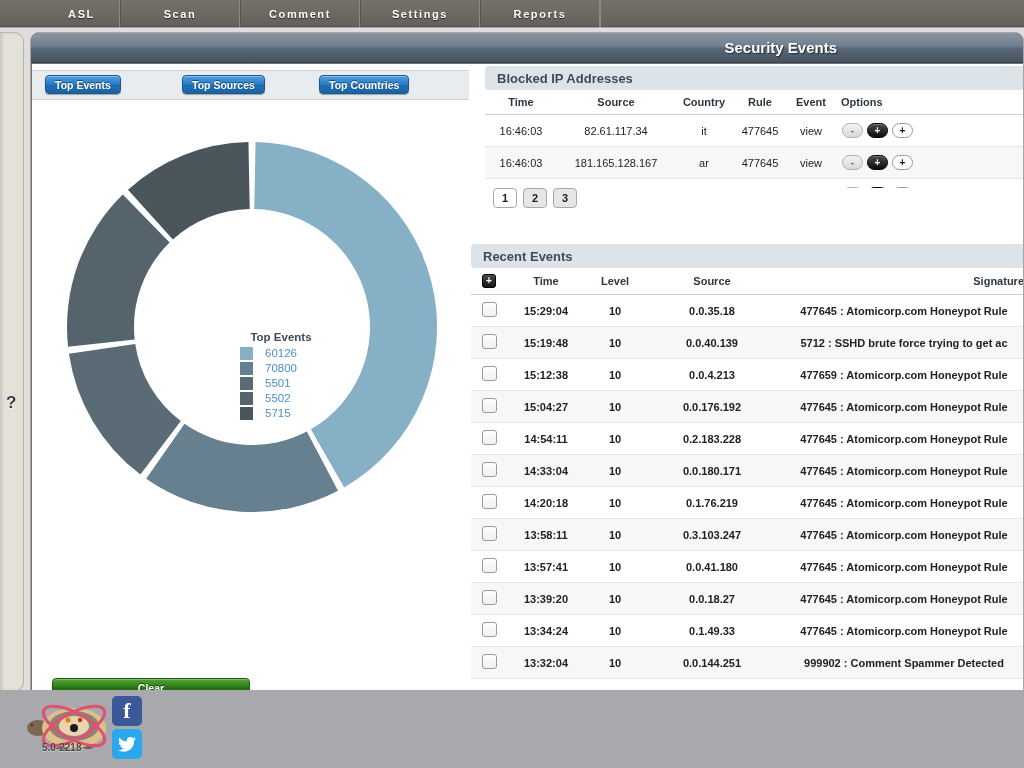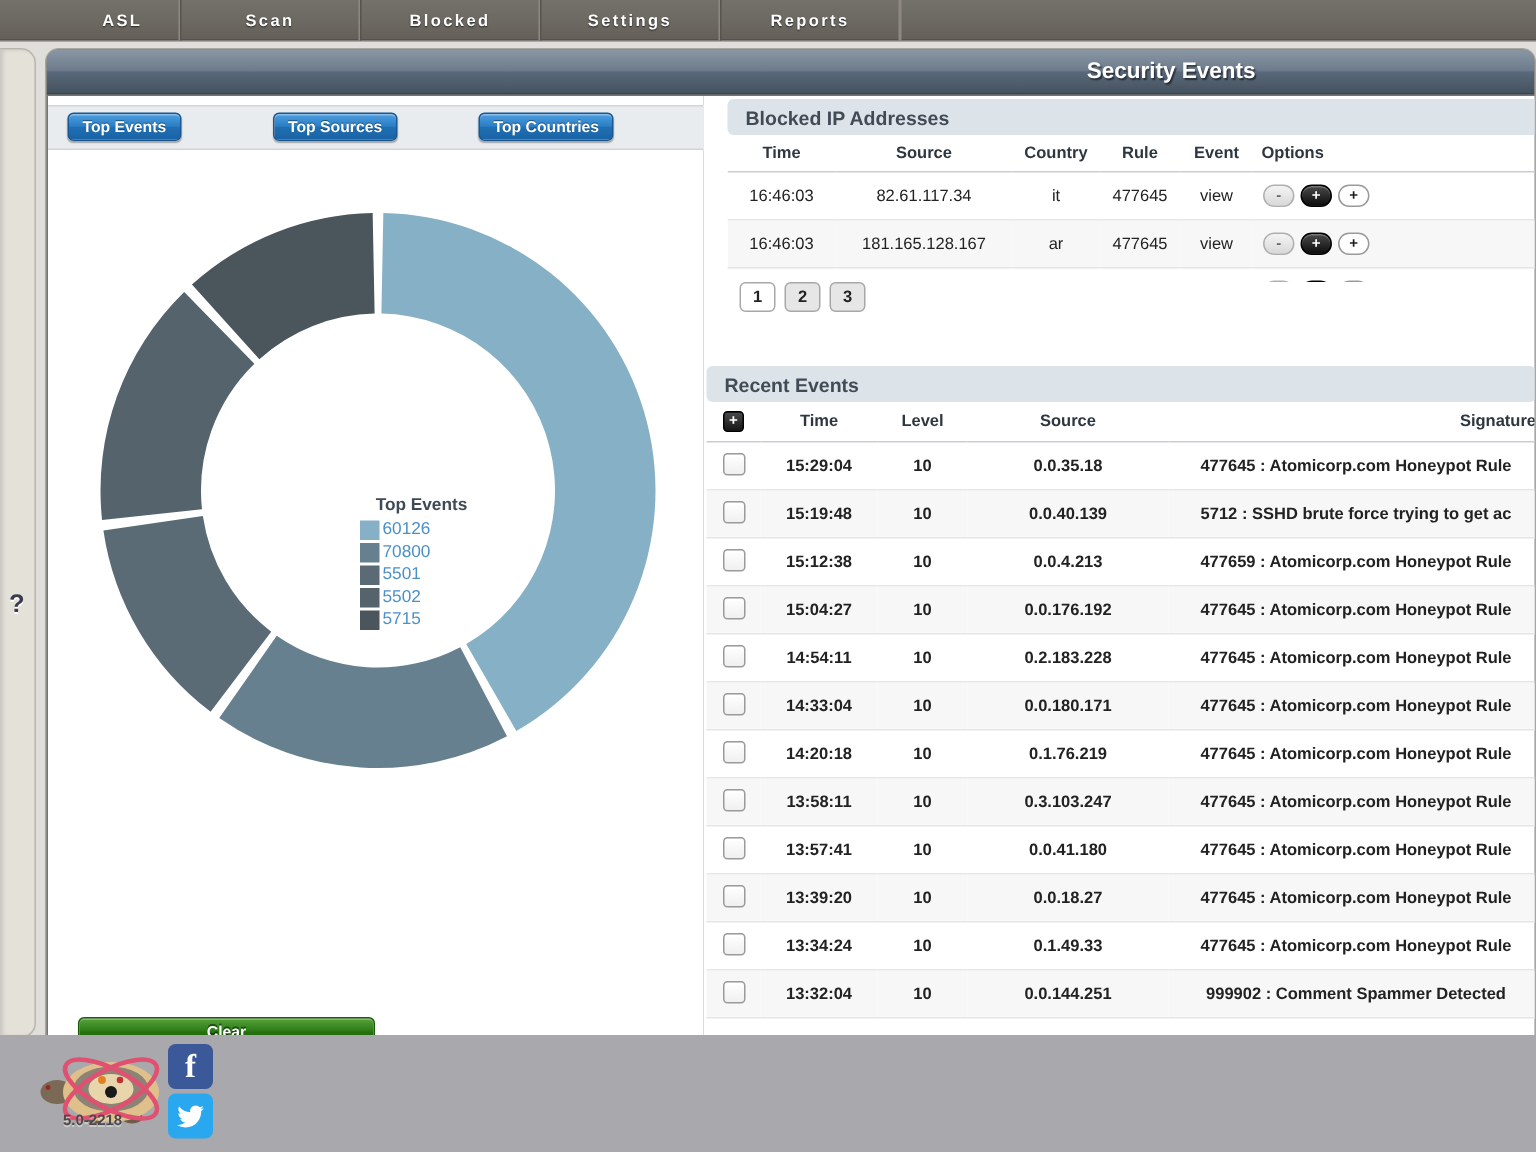--- a/index.html
+++ b/index.html
@@ -137,21 +137,21 @@
     width: 130px;
   }
   #legendTitle {
     font-size: 11.5px; font-weight: bold; color: #3e4a55;
     text-align: center;
     margin-bottom: 3px;
     padding-left: 4px;
   }
   .legrow { display: flex; align-items: center; height: 15px; padding-left: 26px; }
   .legsw { width: 13px; height: 13px; flex: 0 0 13px; }
-  .leglbl { font-size: 11.5px; color: #4a90c8; padding-left: 2px; line-height: 15px; }
+  .leglbl { font-size: 11.5px; color: #4a90c8; padding-left: 12px; line-height: 15px; }
 
   #clearbtn {
     position: absolute; left: 20px; top: 614px;
     width: 196px; height: 17px;
     display: flex; align-items: center; justify-content: center;
     background: linear-gradient(to bottom, #56a23a 0%, #2f7f18 45%, #24700f 55%, #1d5f0b 100%);
     border: 1px solid #1c5a0b;
     border-radius: 4px;
     color: #ffffff; font-size: 10.5px; font-weight: bold;
     text-shadow: 0 -1px 0 rgba(0,0,0,.5);
@@ -285,21 +285,21 @@
   }
   #fb { top: 6px; background: #3b5998; font-size: 22px; font-family: "Liberation Serif", serif; }
   #tw { top: 39px; background: #29a8f0; font-size: 17px; }
 </style>
 </head>
 <body>
 
 <div id="topnav">
   <div class="navtab">ASL</div>
   <div class="navtab">Scan</div>
-  <div class="navtab">Blocked</div>
+  <div class="navtab">Comment</div>
   <div class="navtab">Settings</div>
   <div class="navtab">Reports</div>
   <div id="navfill"></div>
 </div>
 
 <div id="pagebg"></div>
 
 <div id="leftrail">
   <div id="helpicon">?</div>
 </div>

